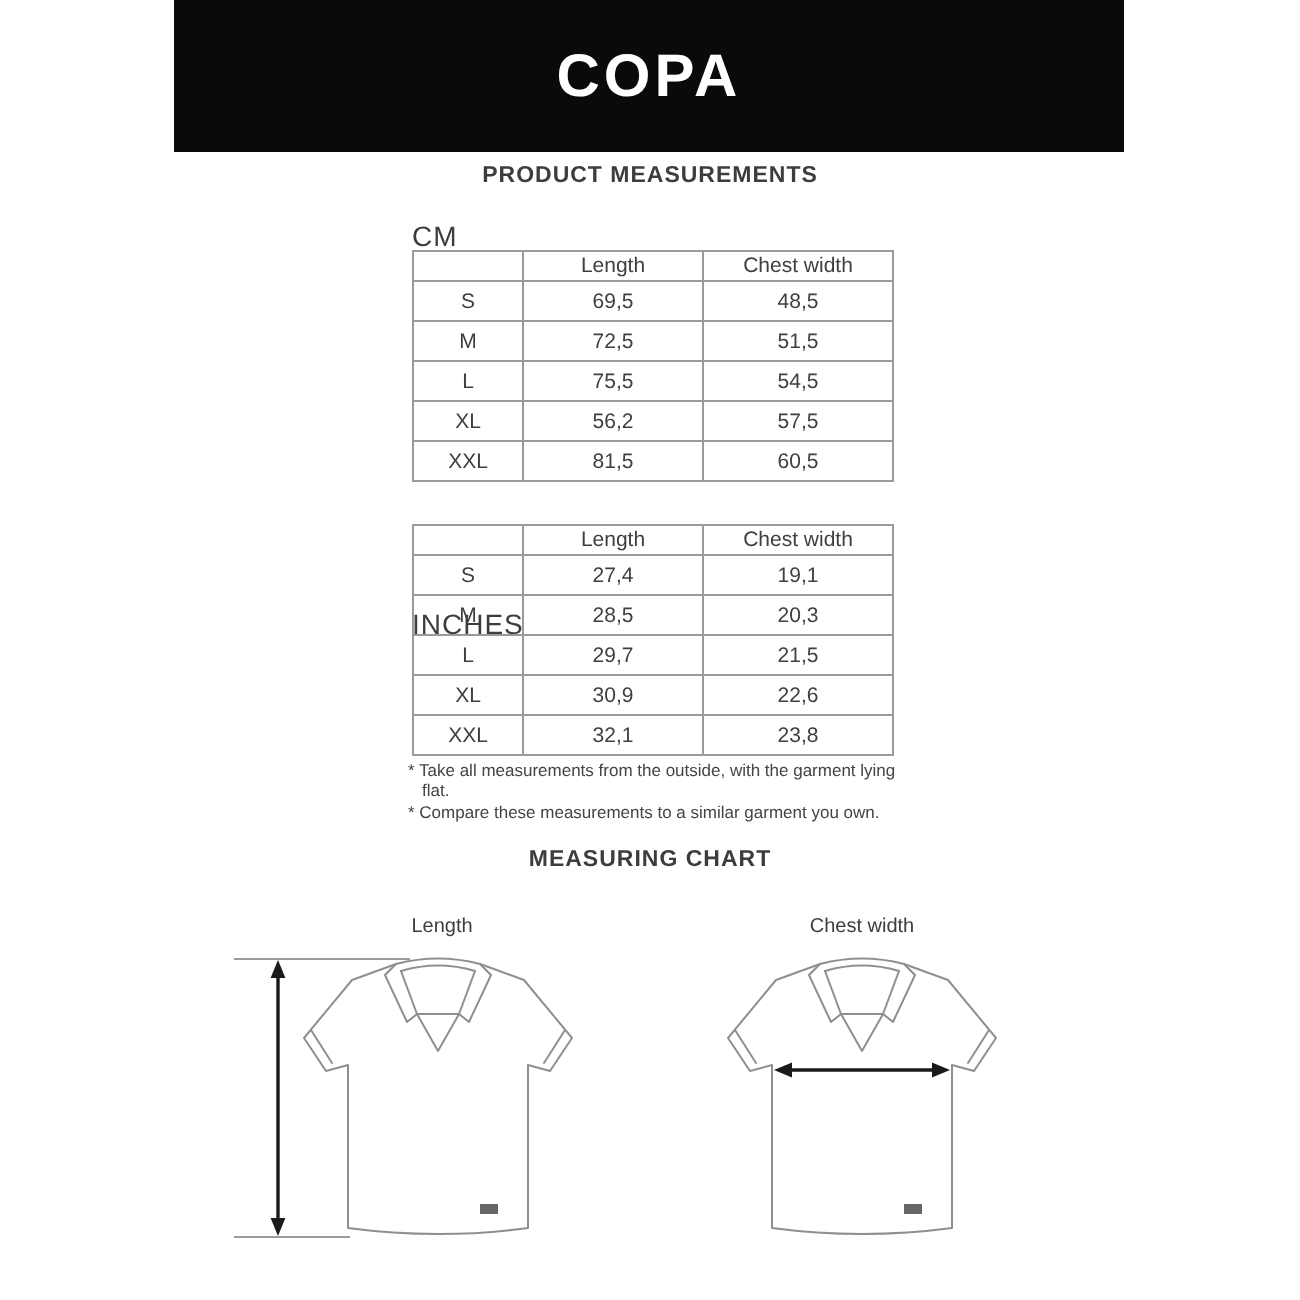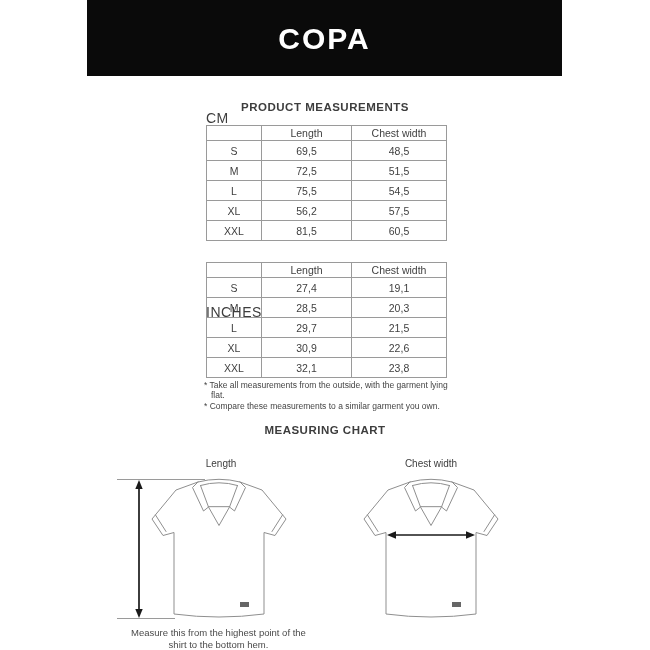--- a/index.html
+++ b/index.html
@@ -8,21 +8,21 @@
 
   
   .banner{position:absolute;left:87px;top:0;width:475px;height:76px;background:#0a0a0a;
           display:flex;flex-direction:column;align-items:center;justify-content:center;}
   .logo{color:#ffffff;font-size:30px;font-weight:bold;letter-spacing:2px;line-height:1;margin-top:2px;}
   .banner-sub{color:#ffffff;font-size:9.5px;font-weight:bold;letter-spacing:1px;margin-top:8px;}
 
   
   .section-title{position:absolute;left:0;width:650px;text-align:center;
                  font-size:11.5px;font-weight:bold;letter-spacing:.5px;color:#3d3d3d;}
-  #pm-title{top:101px;}
+  #pm-title{top:82px;}
   #mg-title{top:424px;}
   .unit-label{position:absolute;left:206px;font-size:14px;font-weight:normal;letter-spacing:.5px;color:#3d3d3d;}
   #cm-label{top:110px;}
   #inches-label{top:261px;margin-top:43px;}
 
   
   table.size{position:absolute;left:206px;width:240px;border-collapse:collapse;table-layout:fixed;}
   #cm-table{top:125px;}
   #inches-table{top:262px;}
   table.size th,table.size td{border:1px solid #9a9a9a;text-align:center;vertical-align:middle;
@@ -193,15 +193,14 @@
       <line class="shirt-line" x1="138.5" y1="41" x2="128" y2="57.5"></line>
       <rect x="96" y="128" width="9" height="5" fill="#666666"></rect>
     </g>
     <g>
       <line class="arrow-line" x1="44" y1="63" x2="118" y2="63"></line>
       <polygon class="arrow-head" points="37,63 46,59.3 46,66.7"></polygon>
       <polygon class="arrow-head" points="125,63 116,59.3 116,66.7"></polygon>
     </g>
   </svg>
 
-  <div class="caption" id="caption-length">Measure this from the highest point of the shirt to the bottom hem.</div>
 
 </div>
 
 </body></html>

